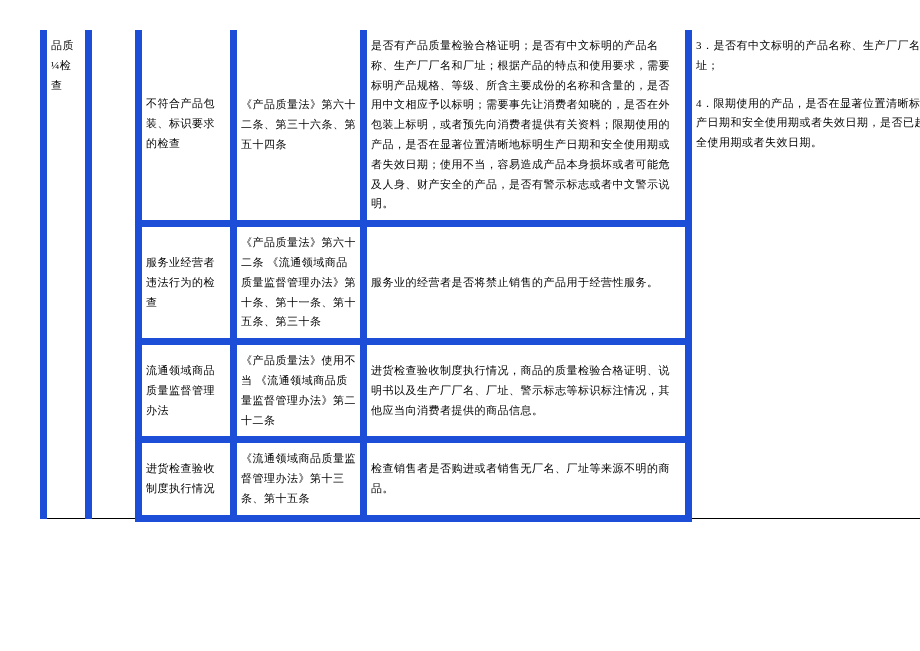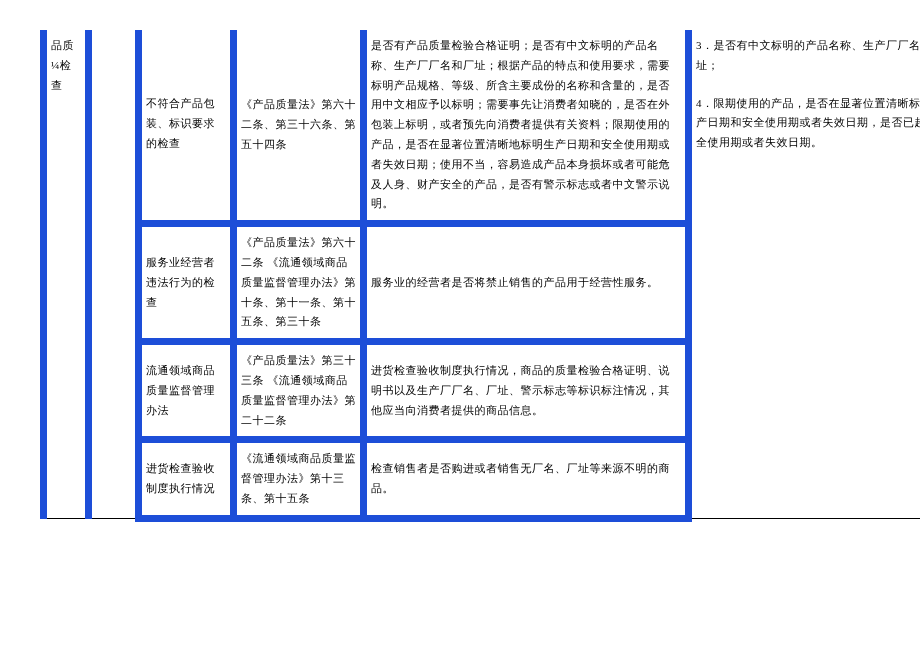--- a/index.html
+++ b/index.html
@@ -70,21 +70,21 @@
     </tr>
 
     <tr>
       <td>服务业经营者违法行为的检查</td>
       <td>《产品质量法》第六十二条  《流通领域商品质量监督管理办法》第十条、第十一条、第十五条、第三十条</td>
       <td>服务业的经营者是否将禁止销售的产品用于经营性服务。</td>
     </tr>
 
     <tr>
       <td>流通领域商品质量监督管理办法</td>
-      <td>《产品质量法》第三十三条 《流通领域商品质量监督管理办法》第二十二条</td>
+      <td>《产品质量法》使用不当 《流通领域商品质量监督管理办法》第二十二条</td>
       <td>进货检查验收制度执行情况，商品的质量检验合格证明、说明书以及生产厂厂名、厂址、警示标志等标识标注情况，其他应当向消费者提供的商品信息。</td>
     </tr>
 
     <tr>
       <td>进货检查验收制度执行情况</td>
       <td>《流通领域商品质量监督管理办法》第十三条、第十五条</td>
       <td>检查销售者是否购进或者销售无厂名、厂址等来源不明的商品。</td>
     </tr>
 
   </tbody>

